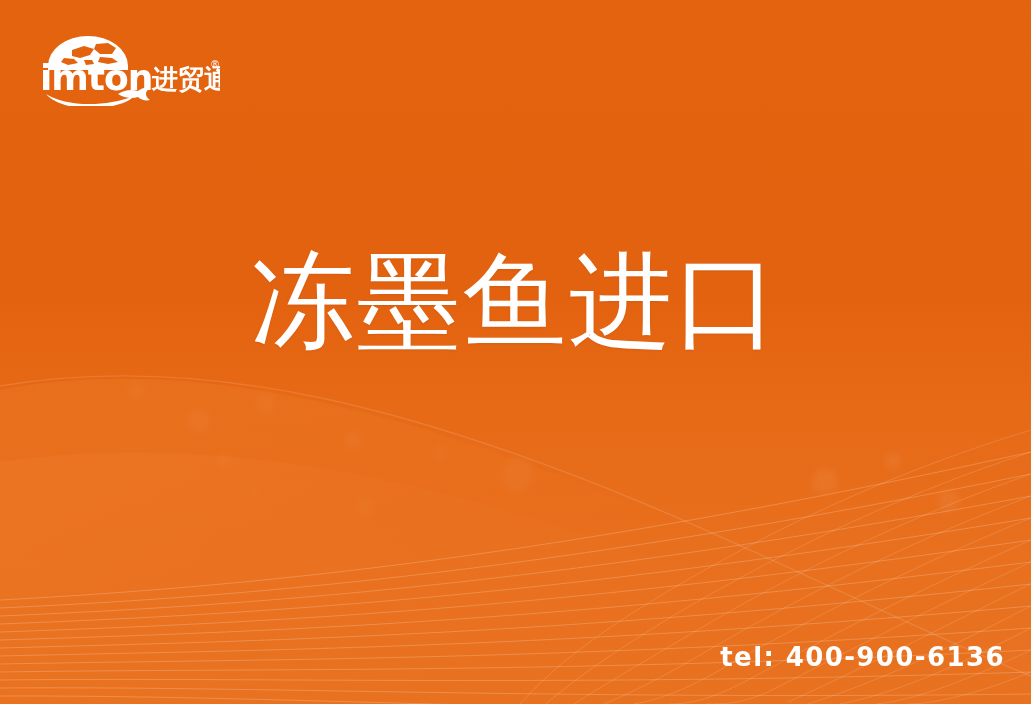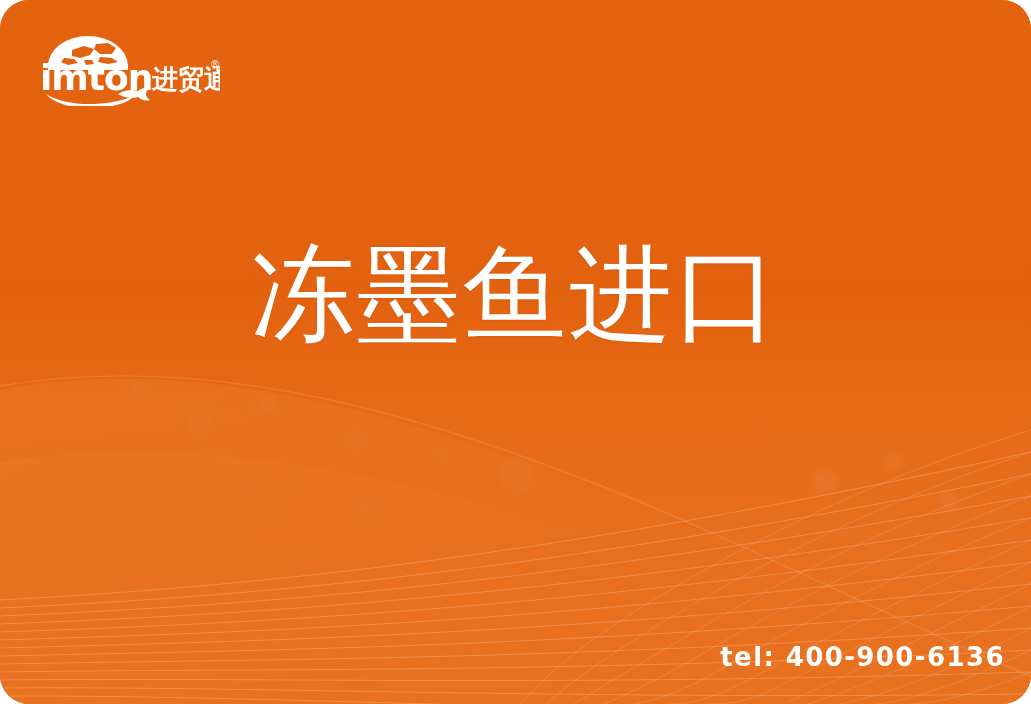--- a/index.html
+++ b/index.html
@@ -10,21 +10,20 @@
   body {
     font-family: "Liberation Sans", "DejaVu Sans", sans-serif;
   }
 
   #poster {
     position: relative;
     width: 1031px;
     height: 704px;
     overflow: hidden;
     background: #e3620f;
-    border-radius: 29px;
   }
 
   
   .layer {
     position: absolute;
     inset: 0;
     pointer-events: none;
   }
 
   
@@ -73,21 +72,21 @@
     top: 32px;
     width: 186px;
     height: 74px;
   }
 
   
   .headline {
     position: absolute;
     left: 0;
     right: 0;
-    top: 236px;
+    top: 243px;
     text-align: center;
     color: #ffffff;
     font-family: "DejaVu Sans", "Liberation Sans", sans-serif;
     font-weight: 400;
     font-size: 104px;
     line-height: 116px;
     letter-spacing: 2px;
     text-shadow: 0 1px 2px rgba(150, 60, 0, 0.18);
     white-space: nowrap;
   }

